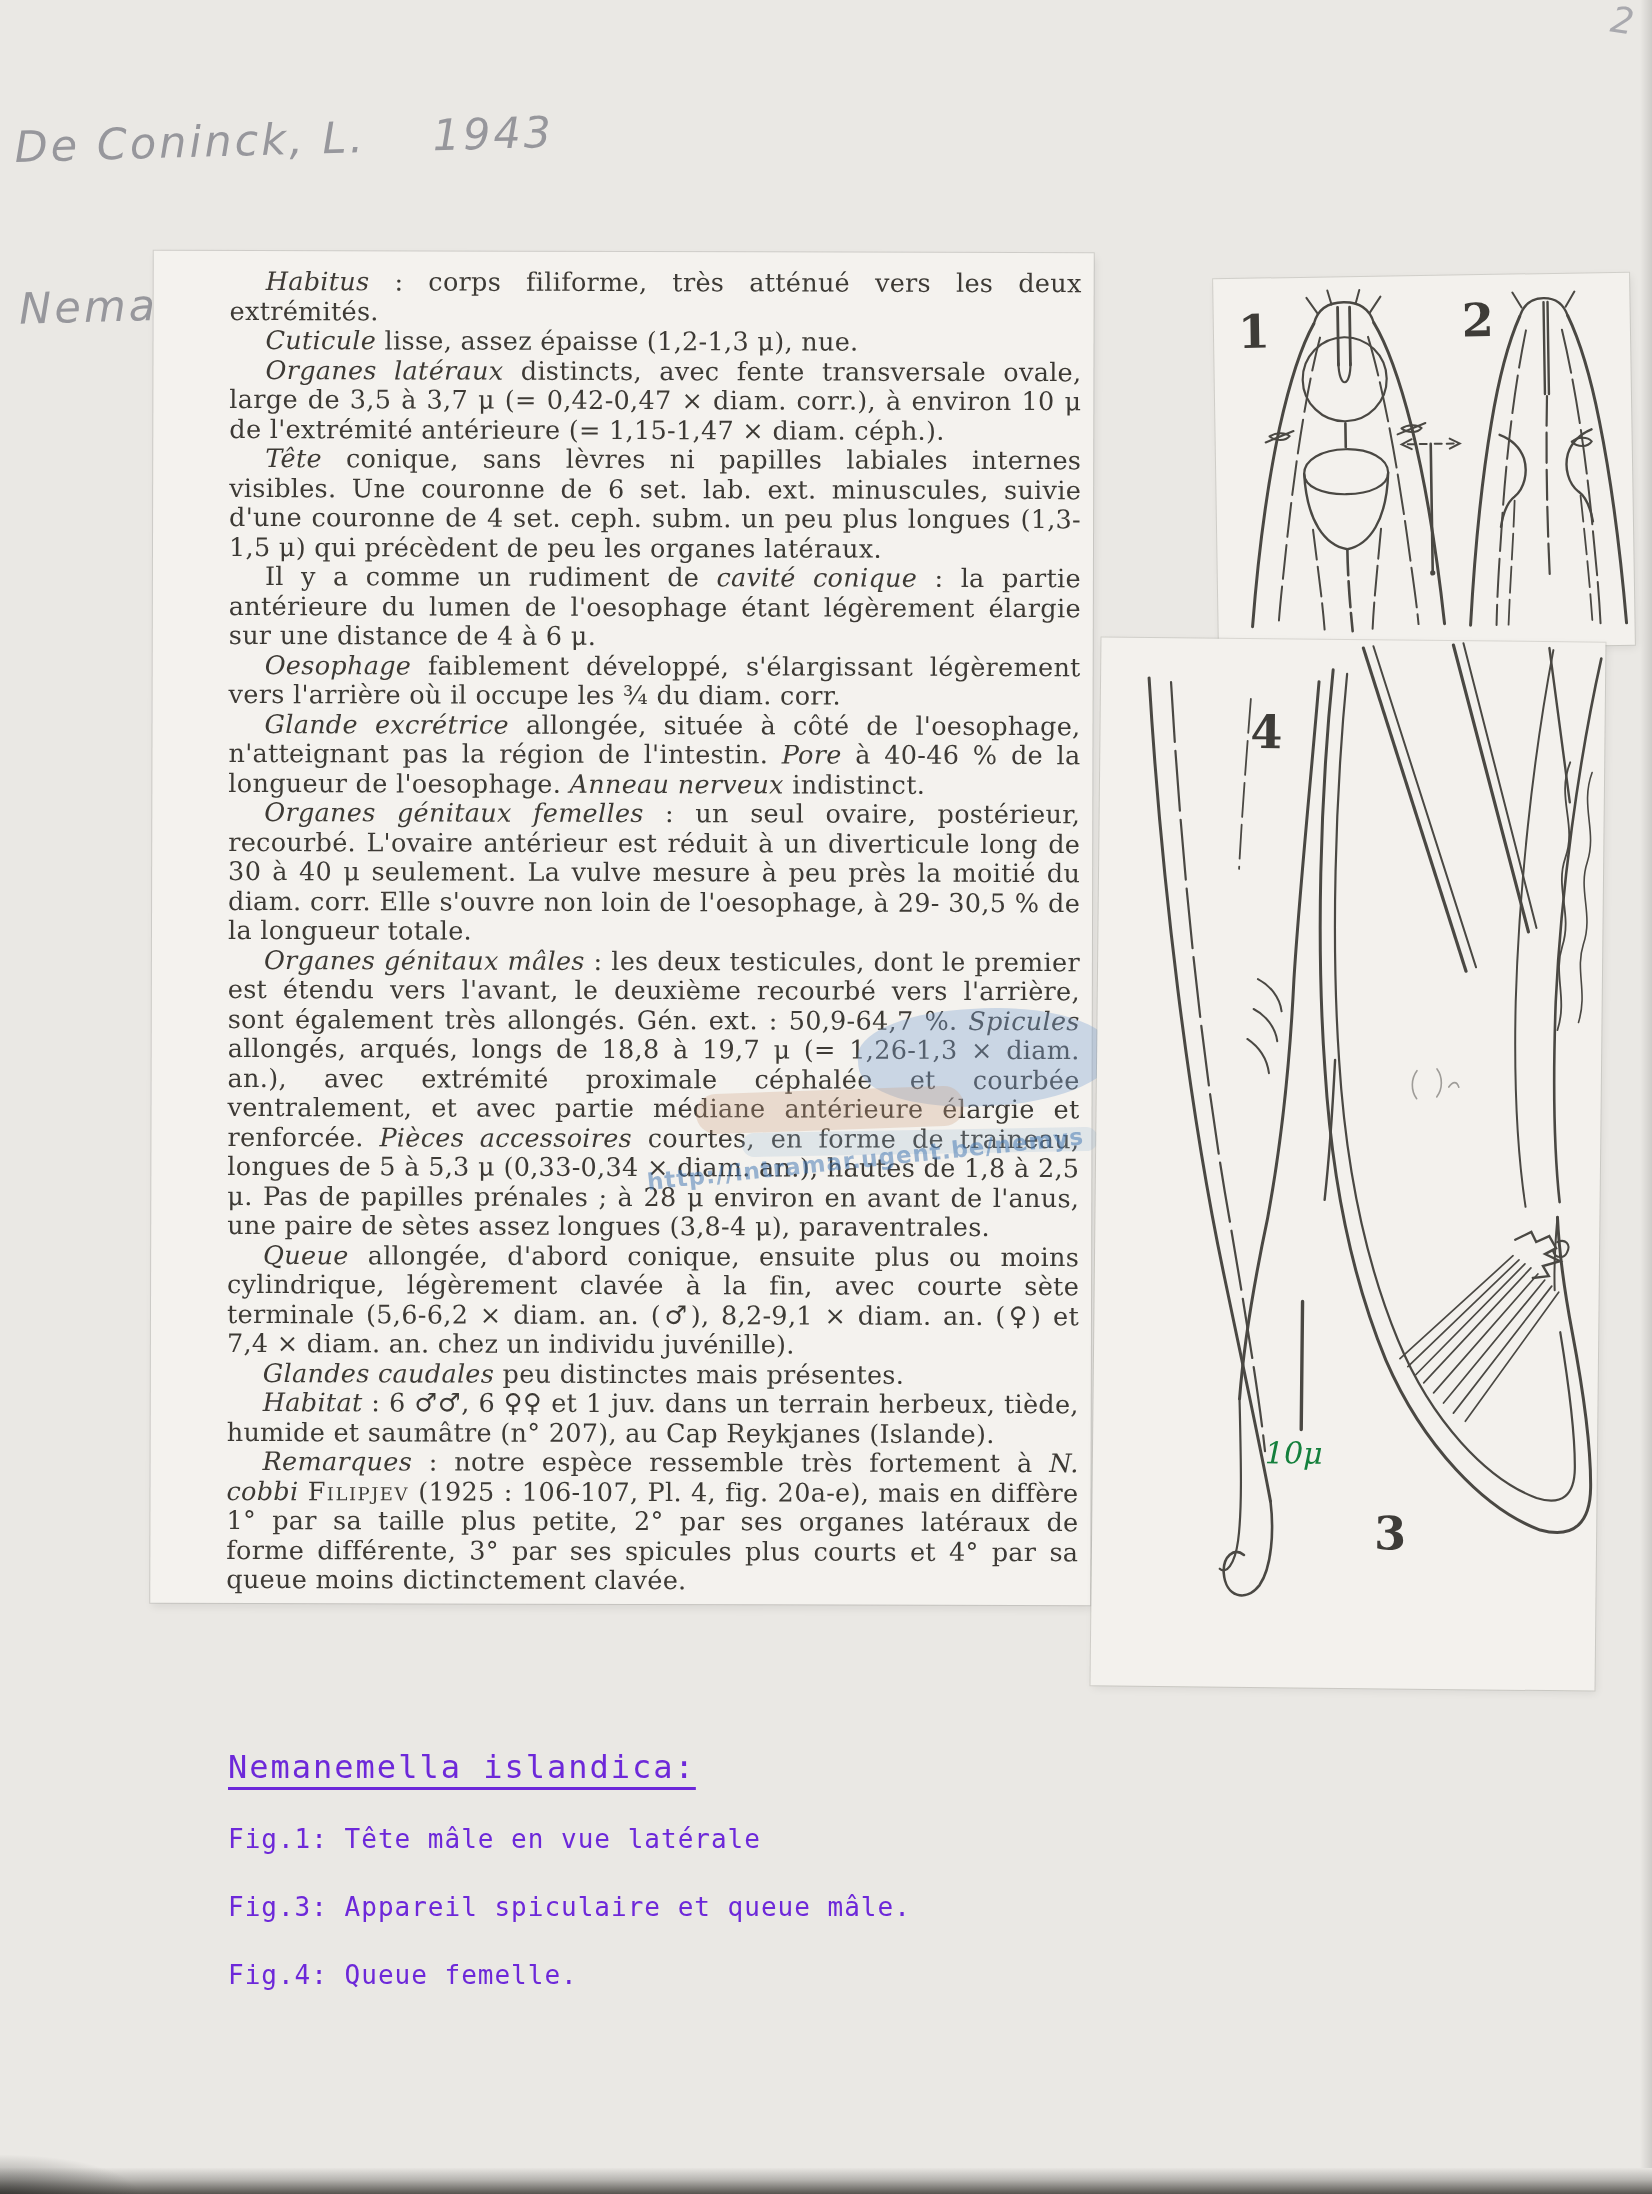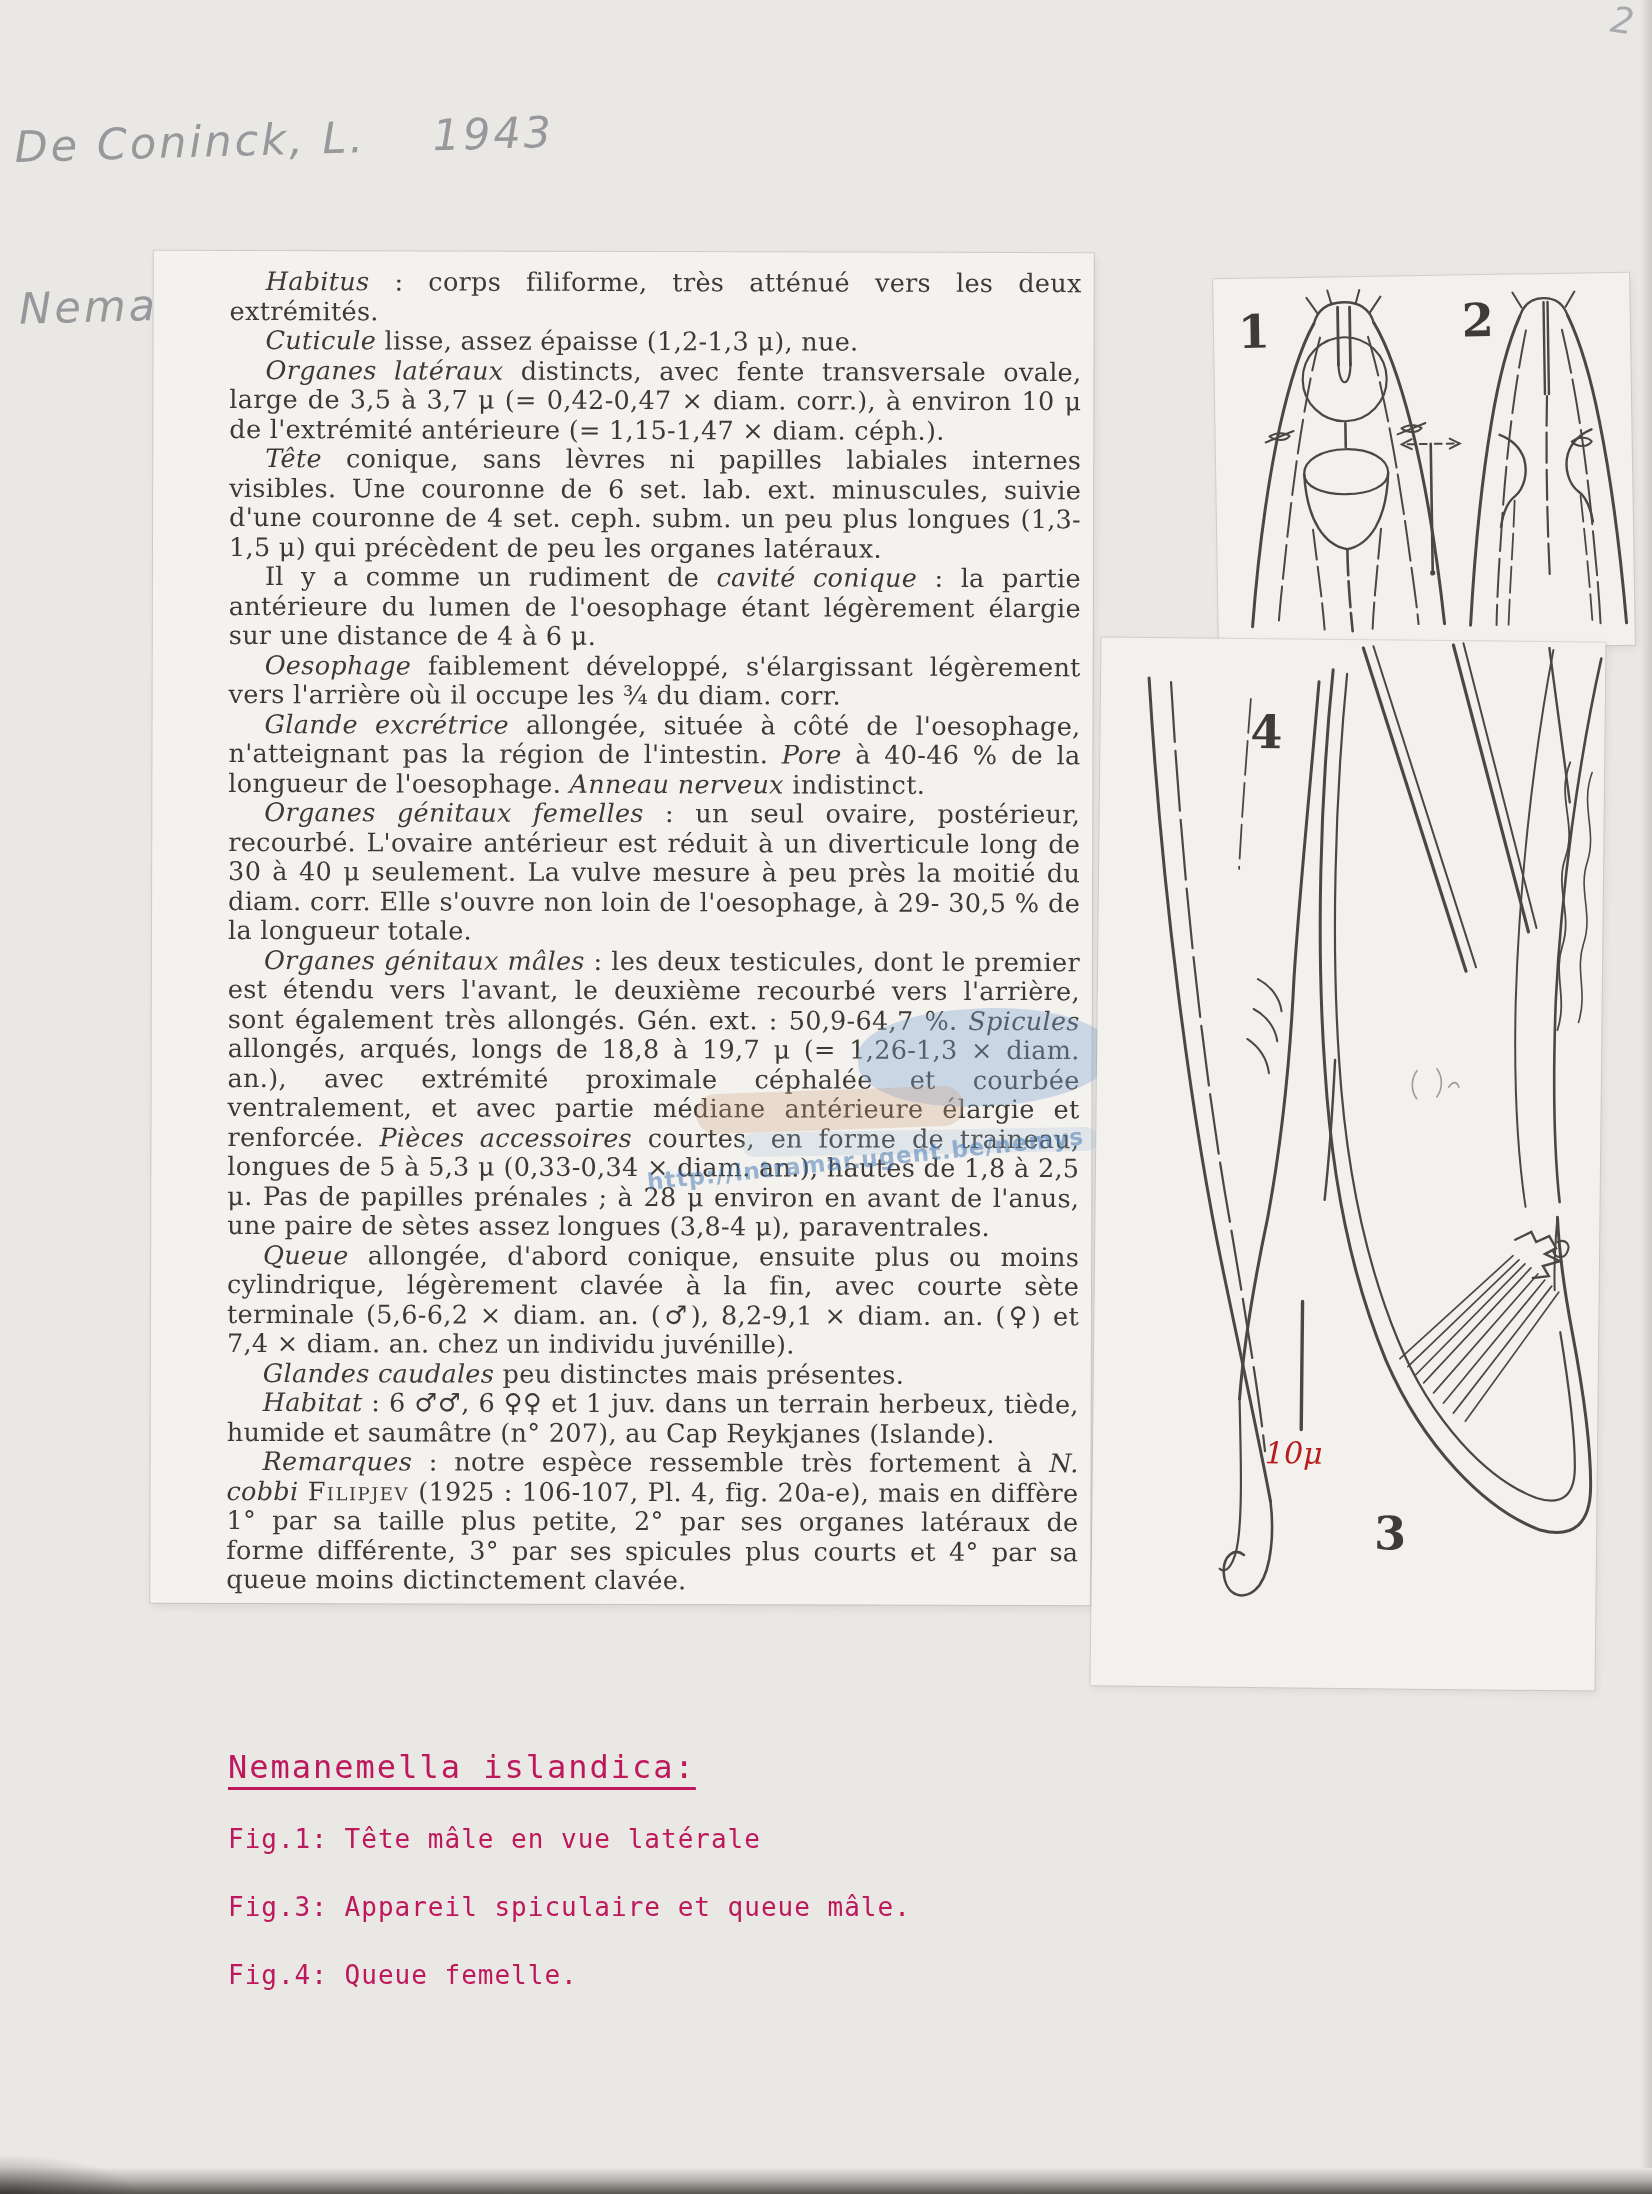--- a/index.html
+++ b/index.html
@@ -41,25 +41,25 @@
   .wm-blob3{position:absolute;left:742px;top:1130px;width:356px;height:24px;
     background:rgba(150,182,216,0.22);border-radius:18px;transform:rotate(-1deg);}
   
   .panel{position:absolute;background:#f3f1ed;
     box-shadow:0 0 0 1px rgba(120,118,112,0.2), 2px 3px 8px rgba(0,0,0,0.07);}
   .panel-heads{left:1216px;top:276px;width:416px;height:372px;transform:rotate(-0.9deg);}
   .panel-tails{left:1096px;top:640px;width:504px;height:1048px;transform:rotate(0.6deg);}
   .fig-label{position:absolute;font-family:"DejaVu Serif", serif;font-weight:bold;
     font-size:46px;color:#3e3c38;}
   .scale-label{position:absolute;font-family:"DejaVu Serif", serif;font-style:italic;
-    font-size:30px;color:#b91c1c;text-align:right;}
+    font-size:30px;color:#15803d;text-align:right;}
   svg.draw{position:absolute;left:0;top:0;}
   
   .captions{position:absolute;left:228px;top:1748px;
-    font-family:"DejaVu Sans Mono", monospace;color:#be185d;}
+    font-family:"DejaVu Sans Mono", monospace;color:#6d28d9;}
   .caption-title{font-size:32px;letter-spacing:2px;
     text-decoration:underline;text-decoration-thickness:3px;text-underline-offset:9px;}
   .caption-line{font-size:26px;letter-spacing:1px;margin-top:38px;}
 </style>
 </head>
 <body>
 
 <div class="handwriting hand-top">
   <div>De Coninck, L.    1943</div>
   <div>Nemanemella islandica</div>

